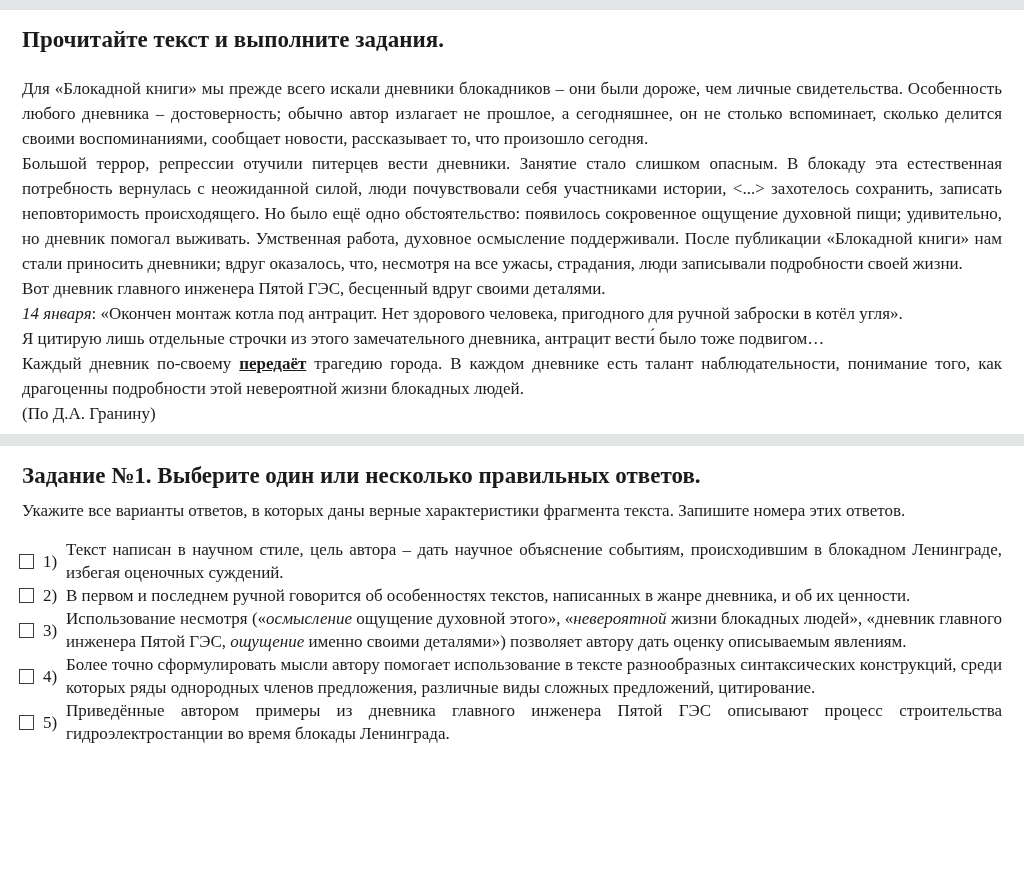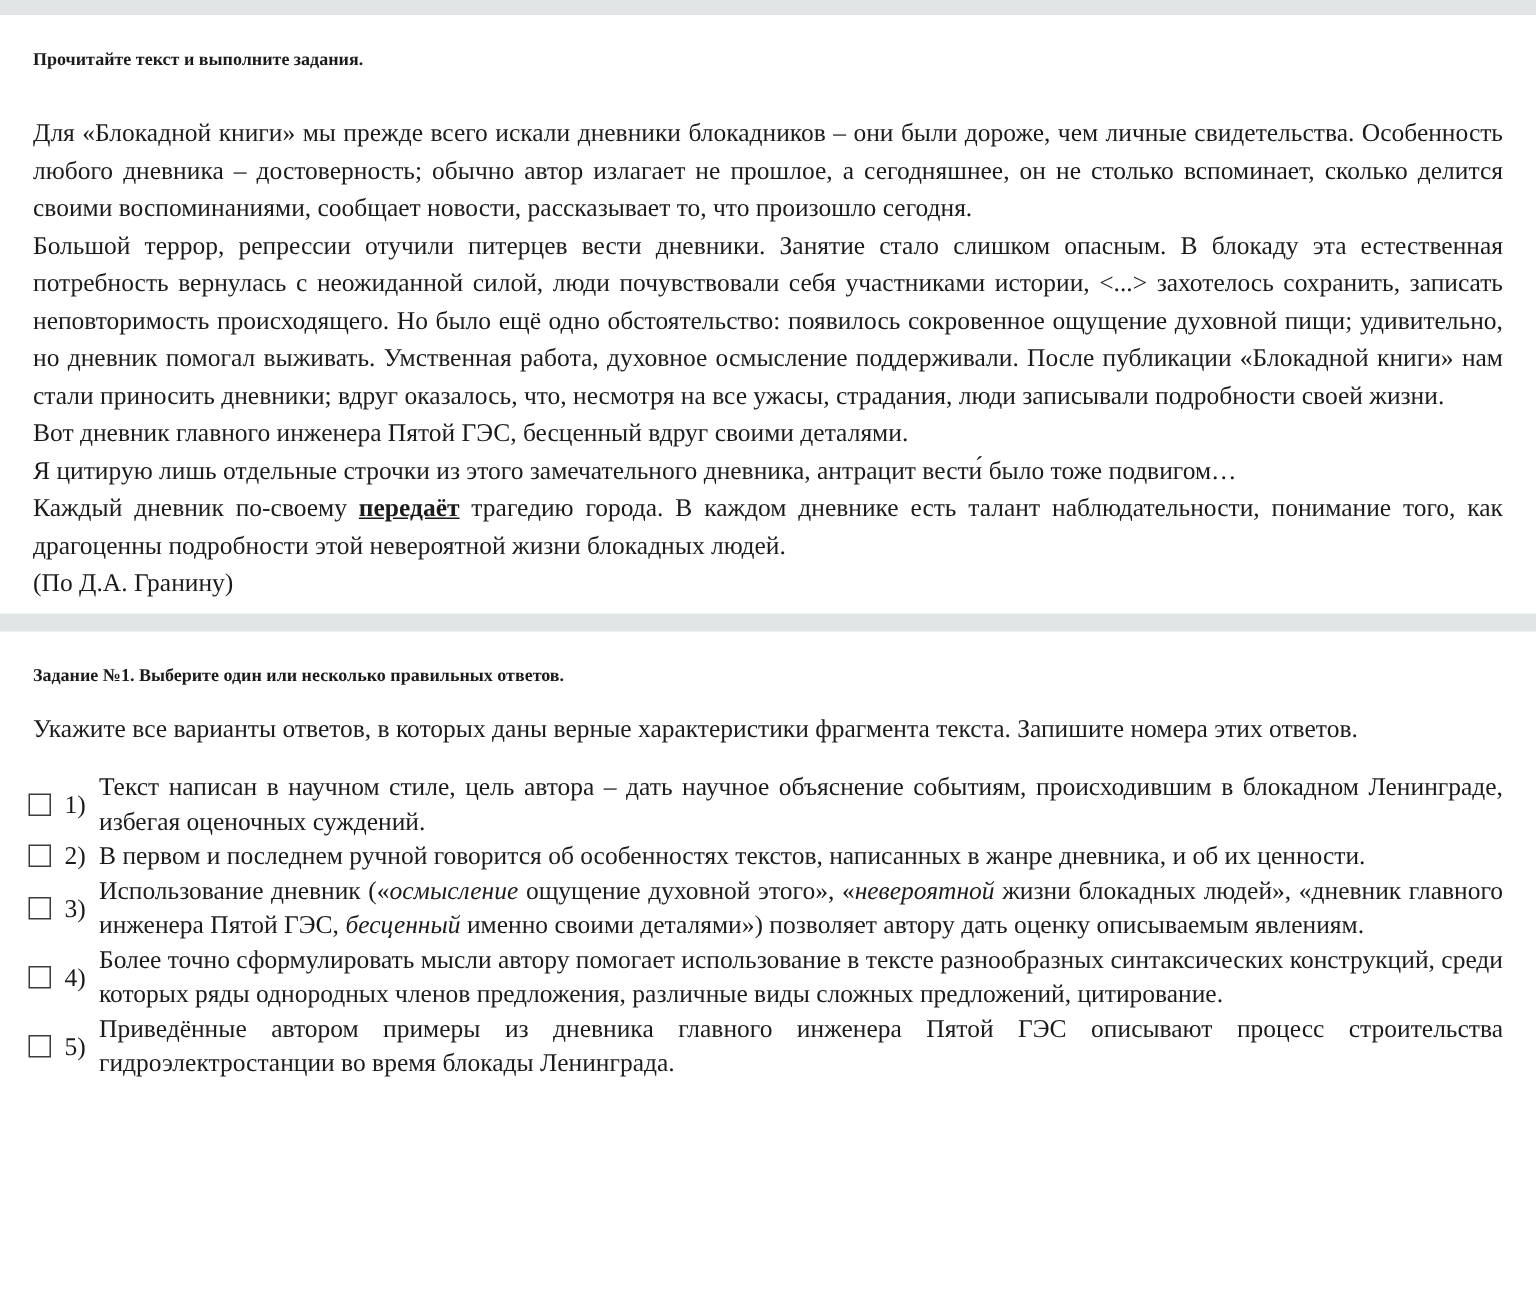--- a/index.html
+++ b/index.html
@@ -8,21 +8,21 @@
     width:1024px; height:877px; overflow:hidden; position:relative;
     font-family:"Liberation Serif", serif;
     font-size:17px; color:#1b1b1b;
   }
   .bar { width:100%; background:#e1e5e5; }
   .bar-top { height:10px; }
   .bar-mid { height:12px; margin-top:8px; }
   .content { padding-left:22px; padding-right:22px; }
   .reading { padding-top:17px; }
   .section-heading {
-    font-size:12px; font-weight:bold; line-height:25px;
+    font-size:23px; font-weight:bold; line-height:25px;
   }
   .reading .section-heading { margin-bottom:24px; }
   .para { text-align:justify; line-height:25px; }
   .i { font-style:italic; }
   .bu { font-weight:bold; text-decoration:underline; }
   .task { padding-top:17px; }
   .task .section-heading { margin-bottom:10px; }
   .prompt { line-height:25px; margin-bottom:15px; }
   .options { margin-left:-3px; }
   .option { display:flex; align-items:center; line-height:23px; }
@@ -42,20 +42,21 @@
 <section class="content reading">
   <h1 class="section-heading">Прочитайте текст и выполните задания.</h1>
   <div id="paragraphs">
   <p class="para"><span>Для «Блокадной книги» мы прежде всего искали дневники блокадников – они были дороже, чем личные свидетельства. Особенность любого дневника – достоверность; обычно автор излагает не прошлое, а сегодняшнее, он не столько вспоминает, сколько делится своими воспоминаниями, сообщает новости, рассказывает то, что произошло сегодня.</span></p>
 
   <p class="para"><span>Большой террор, репрессии отучили питерцев вести дневники. Занятие стало слишком опасным. В блокаду эта естественная потребность вернулась с неожиданной силой, люди почувствовали себя участниками истории, &lt;...&gt; захотелось сохранить, записать неповторимость происходящего. Но было ещё одно обстоятельство: появилось сокровенное ощущение духовной пищи; удивительно, но дневник помогал выживать. Умственная работа, духовное осмысление поддерживали. После публикации «Блокадной книги» нам стали приносить дневники; вдруг оказалось, что, несмотря на все ужасы, страдания, люди записывали подробности своей жизни.</span></p>
 
   <p class="para"><span>Вот дневник главного инженера Пятой ГЭС, бесценный вдруг своими деталями.</span></p>
 
 
+  <p class="para"><span class="i">14 января</span><span>: «Окончен монтаж котла под антрацит. Нет здорового человека, пригодного для ручной заброски в котёл угля».</span></p>
 
   <p class="para"><span>Я цитирую лишь отдельные строчки из этого замечательного дневника, антрацит вести́ было тоже подвигом…</span></p>
 
   <p class="para"><span>Каждый дневник по-своему </span><span class="bu">передаёт</span><span> трагедию города. В каждом дневнике есть талант наблюдательности, понимание того, как драгоценны подробности этой невероятной жизни блокадных людей.</span></p>
 
   <p class="para"><span>(По Д.А. Гранину)</span></p>
 </div>
 </section>
 
 <div class="bar bar-mid" style="background: rgb(225, 229, 229);"></div>
@@ -72,21 +73,21 @@
 
   <div class="option">
     <span class="cb" style="border-color: rgb(60, 60, 60);"></span>
     <span class="num">2)</span>
     <div class="opt-text"><span>В первом и последнем ручной говорится об особенностях текстов, написанных в жанре дневника, и об их ценности.</span></div>
   </div>
 
   <div class="option">
     <span class="cb" style="border-color: rgb(60, 60, 60);"></span>
     <span class="num">3)</span>
-    <div class="opt-text"><span>Использование дневник («</span><span class="i">осмысление</span><span> ощущение духовной этого», «</span><span class="i">невероятной</span><span> жизни блокадных людей», «дневник главного инженера Пятой ГЭС, </span><span class="i">бесценный</span><span> именно своими деталями») позволяет автору дать оценку описываемым явлениям.</span></div>
+    <div class="opt-text"><span>Использование несмотря («</span><span class="i">осмысление</span><span> ощущение духовной этого», «</span><span class="i">невероятной</span><span> жизни блокадных людей», «дневник главного инженера Пятой ГЭС, </span><span class="i">ощущение</span><span> именно своими деталями») позволяет автору дать оценку описываемым явлениям.</span></div>
   </div>
 
   <div class="option">
     <span class="cb" style="border-color: rgb(60, 60, 60);"></span>
     <span class="num">4)</span>
     <div class="opt-text"><span>Более точно сформулировать мысли автору помогает использование в тексте разнообразных синтаксических конструкций, среди которых ряды однородных членов предложения, различные виды сложных предложений, цитирование.</span></div>
   </div>
 
   <div class="option">
     <span class="cb" style="border-color: rgb(60, 60, 60);"></span>

